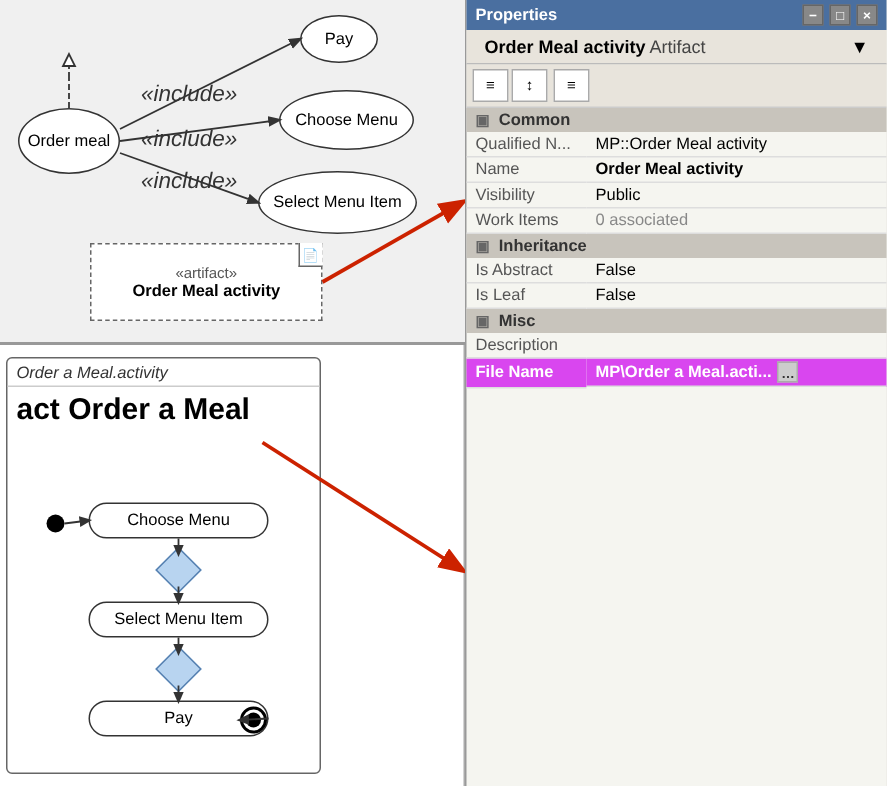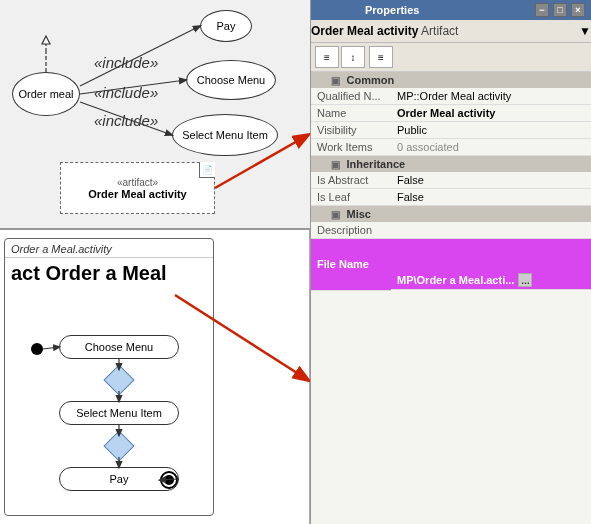--- a/index.html
+++ b/index.html
@@ -185,21 +185,20 @@
       color: white;
       padding: 3px 6px;
       font-size: 11px;
       font-weight: bold;
       display: flex;
       align-items: center;
       justify-content: space-between;
     }
     .props-titlebar-title {
       color: white;
-      margin-left: 48px;
     }
     .props-titlebar-controls {
       display: flex;
       gap: 4px;
     }
     .title-btn {
       width: 14px;
       height: 14px;
       background: #888;
       border: 1px solid #666;
@@ -207,21 +206,21 @@
       cursor: pointer;
       display: flex;
       align-items: center;
       justify-content: center;
       color: white;
     }
 
     .props-header {
       background: #e8e4dc;
       border-bottom: 1px solid #bbb;
-      padding: 4px 0;
+      padding: 4px 12px;
       font-size: 12px;
       display: flex;
       align-items: center;
       justify-content: space-between;
     }
     .props-header-title {
       font-weight: bold;
     }
     .props-header-type {
       font-weight: normal;
@@ -254,21 +253,21 @@
     }
 
     .section-header {
       background: #c8c4bc;
       padding: 2px 6px;
       font-weight: bold;
       font-size: 11px;
       color: #333;
     }
     .section-header td {
-      padding: 2px 20px;
+      padding: 2px 6px;
     }
     .section-expand {
       color: #666;
       font-size: 10px;
       margin-right: 3px;
     }
 
     .prop-row td {
       padding: 2px 6px;
       border-bottom: 1px solid #ddd;
@@ -467,20 +466,20 @@
 
     <tr class="section-header">
       <td colspan="2"><span class="section-expand">▣</span> Misc</td>
     </tr>
     <tr class="prop-row">
       <td class="prop-label">Description</td>
       <td class="prop-value"></td>
     </tr>
     <tr class="prop-row" style="background:#d946ef;font-weight:bold;">
       <td class="prop-label" style="color:white;">File Name</td>
-      <td style="color:white; display:flex; align-items:center; gap:2px;margin-top:32px;">
+      <td style="color:white; display:flex; align-items:center; gap:2px;">
         <span style="color:white;">MP\Order a Meal.acti...</span>
         <span style="display:inline-block;width:14px;height:14px;background:#ccc;border:1px solid #aaa;cursor:pointer;font-size:9px;line-height:14px;text-align:center;color:#333;margin-left:2px;">…</span>
       </td>
     </tr>
   </tbody>
     </table>
 </div>
 
 </body></html>

